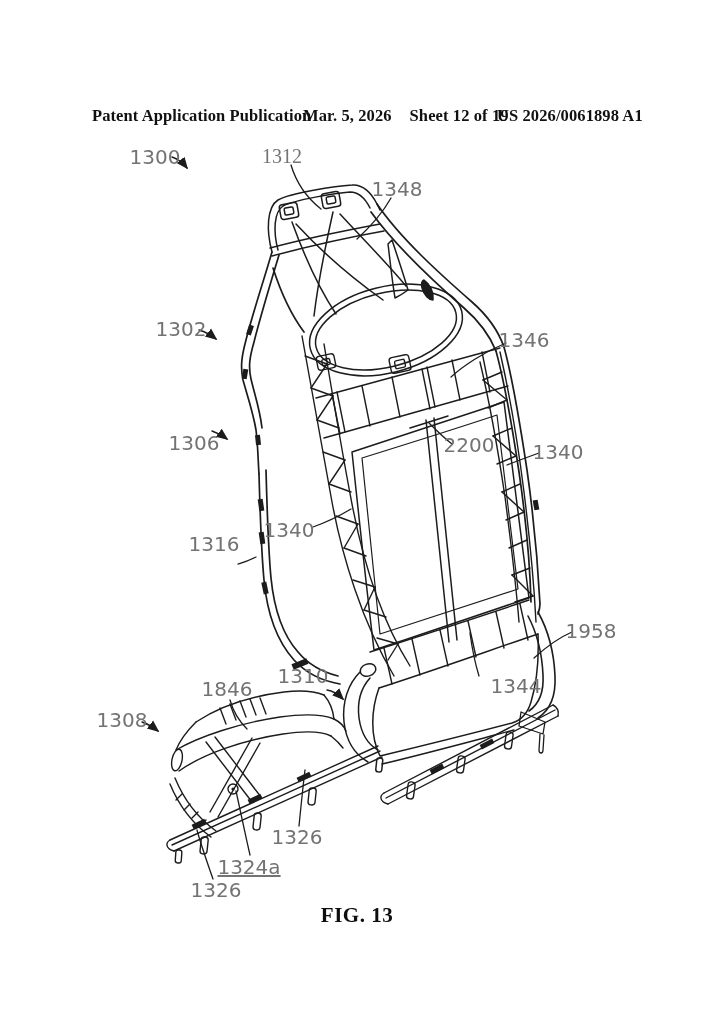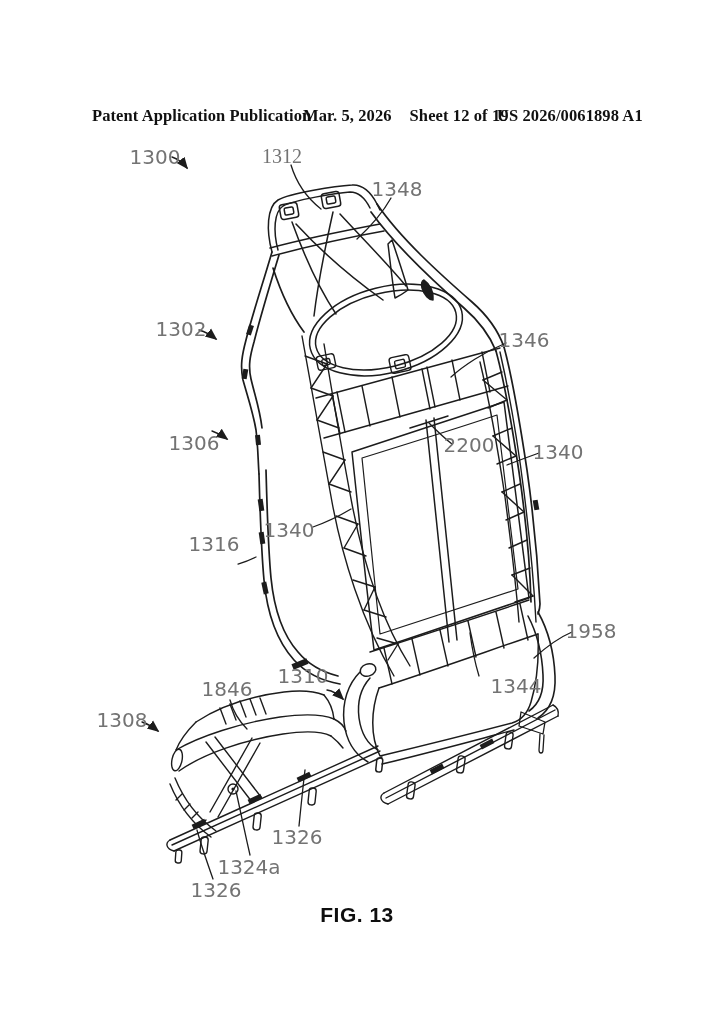--- a/index.html
+++ b/index.html
@@ -26,21 +26,21 @@
   .ref{
     position:absolute;
     transform:translate(-50%,-50%);
     font-family:"DejaVu Sans","Liberation Sans",sans-serif;
     font-size:20px;color:#737373;white-space:nowrap;
     line-height:1;
   }
   .caption{
     position:absolute;left:357px;top:915px;
     transform:translate(-50%,-50%);
-    font-family:Liberation Sans, sans-serif;
+    font-family:Liberation Serif, serif;
     font-weight:bold;font-size:21px;color:#0e0e0e;
     letter-spacing:0.5px;white-space:nowrap;
   }
 </style>
 </head>
 <body>
 
 <div class="page">
 
   <span class="hdr hdr-left">Patent Application Publication</span>
@@ -300,18 +300,18 @@
   <span class="ref" style="left:469px;top:445px;">2200</span>
   <span class="ref" style="left:558px;top:452px;">1340</span>
   <span class="ref" style="left:289px;top:530px;">1340</span>
   <span class="ref" style="left:214px;top:544px;">1316</span>
   <span class="ref" style="left:591px;top:631px;">1958</span>
   <span class="ref" style="left:227px;top:689px;">1846</span>
   <span class="ref" style="left:303px;top:676px;">1310</span>
   <span class="ref" style="left:122px;top:720px;">1308</span>
   <span class="ref" style="left:488px;top:686px;margin-left:28px;">1344</span>
   <span class="ref" style="left:297px;top:837px;">1326</span>
-  <span class="ref" style="left:249px;top:867px;">1324a</span>
+  <span class="ref" style="left:249px;top:867px;text-decoration:underline;">1324a</span>
   <span class="ref" style="left:216px;top:890px;">1326</span>
 
   <span class="caption">FIG. 13</span>
 
 </div>
 
 </body></html>

